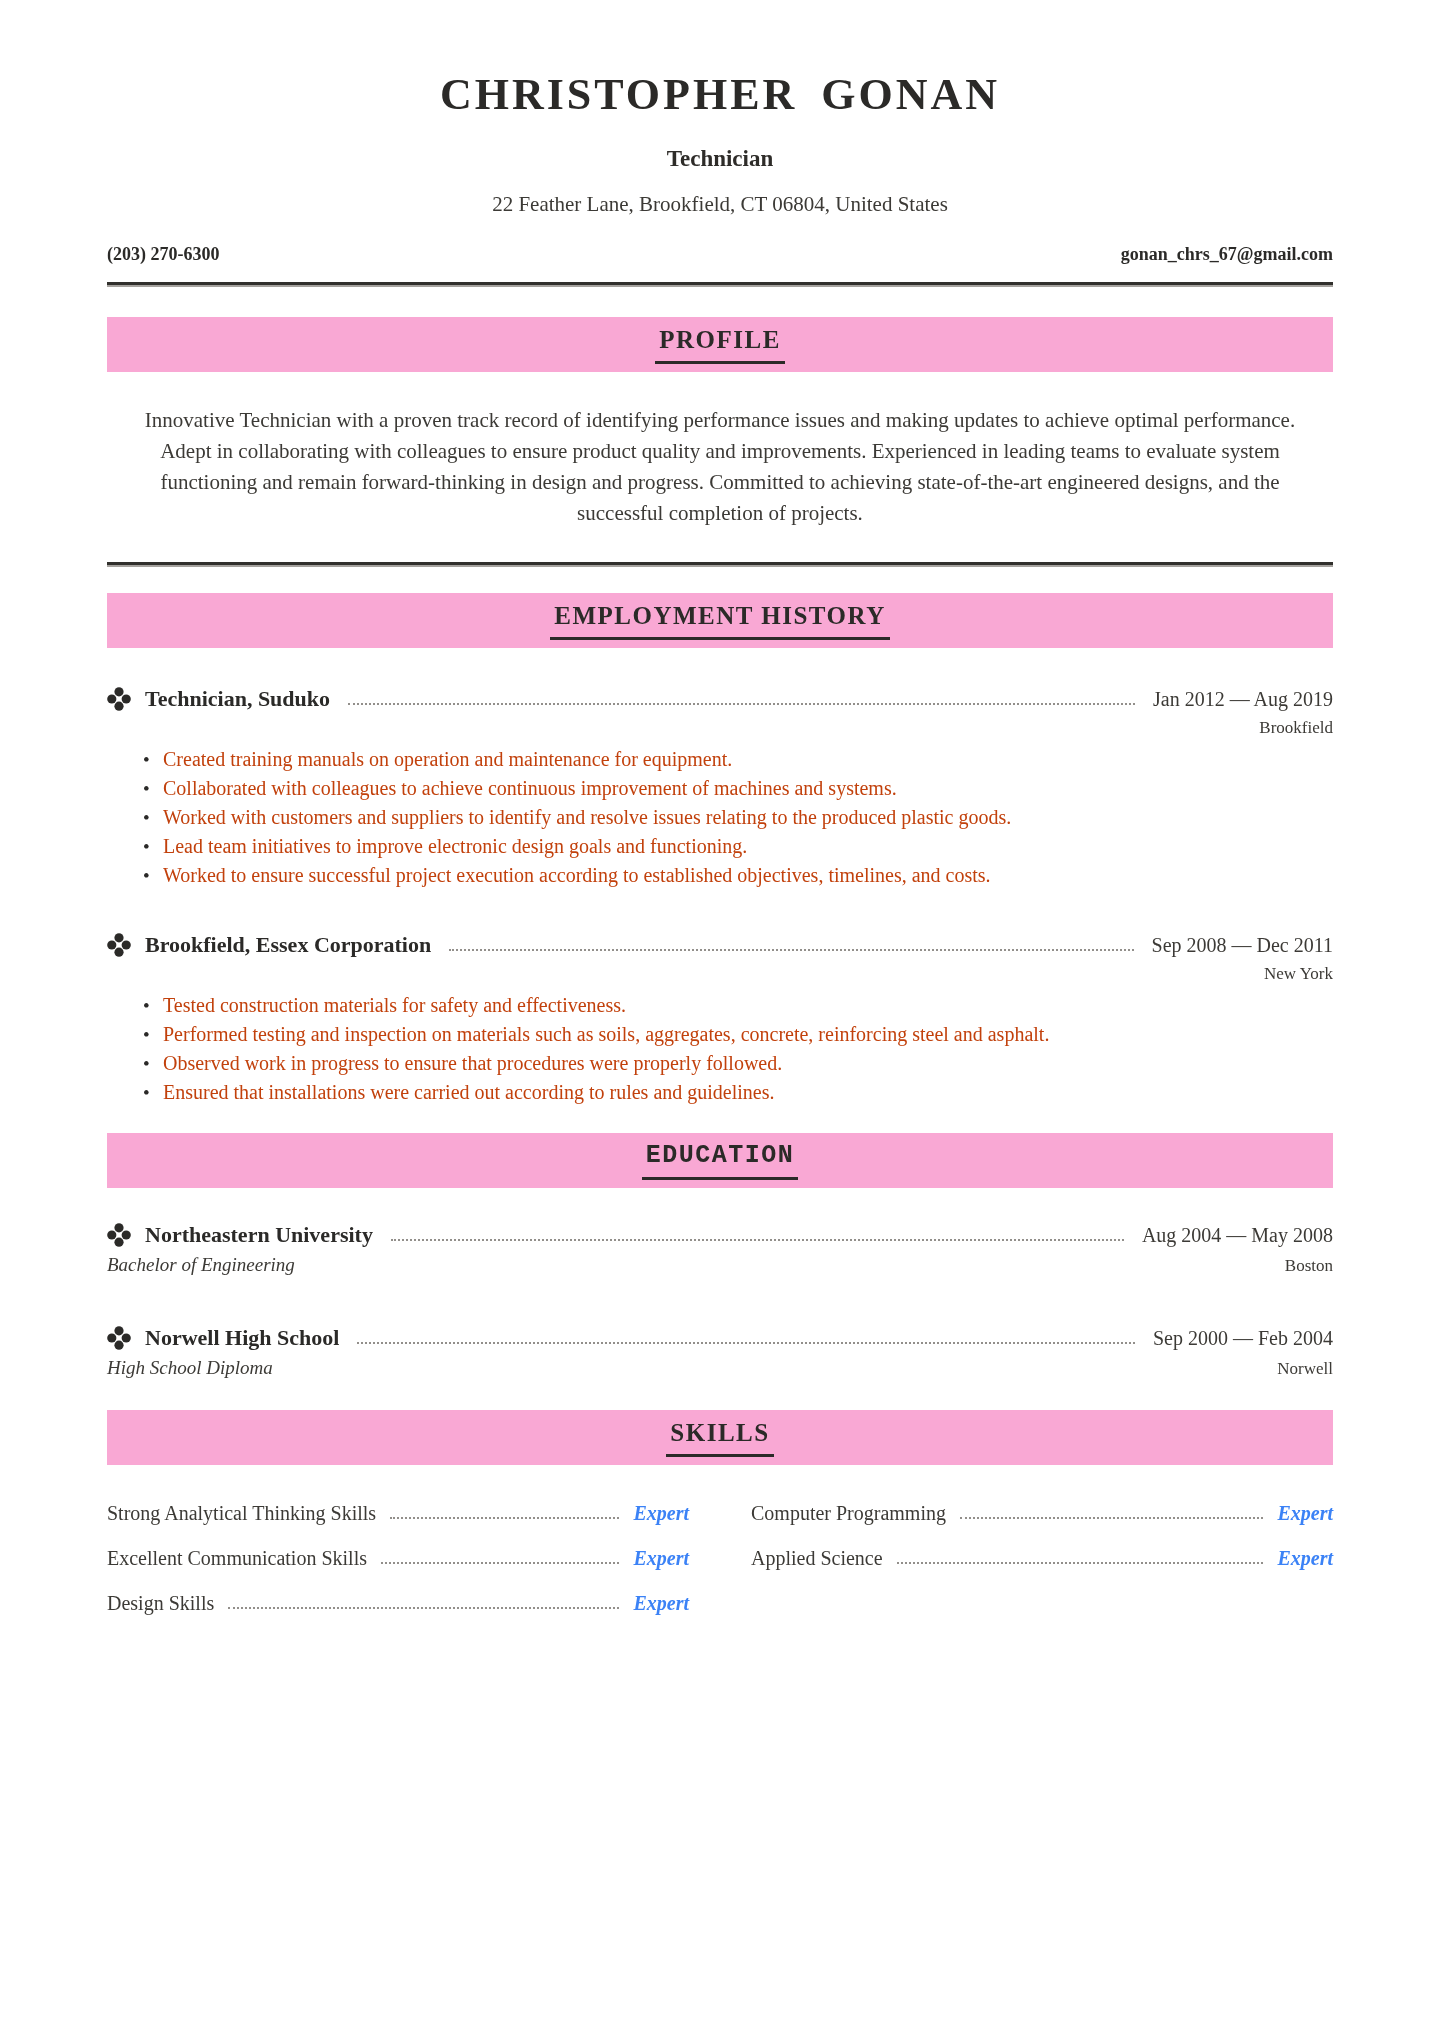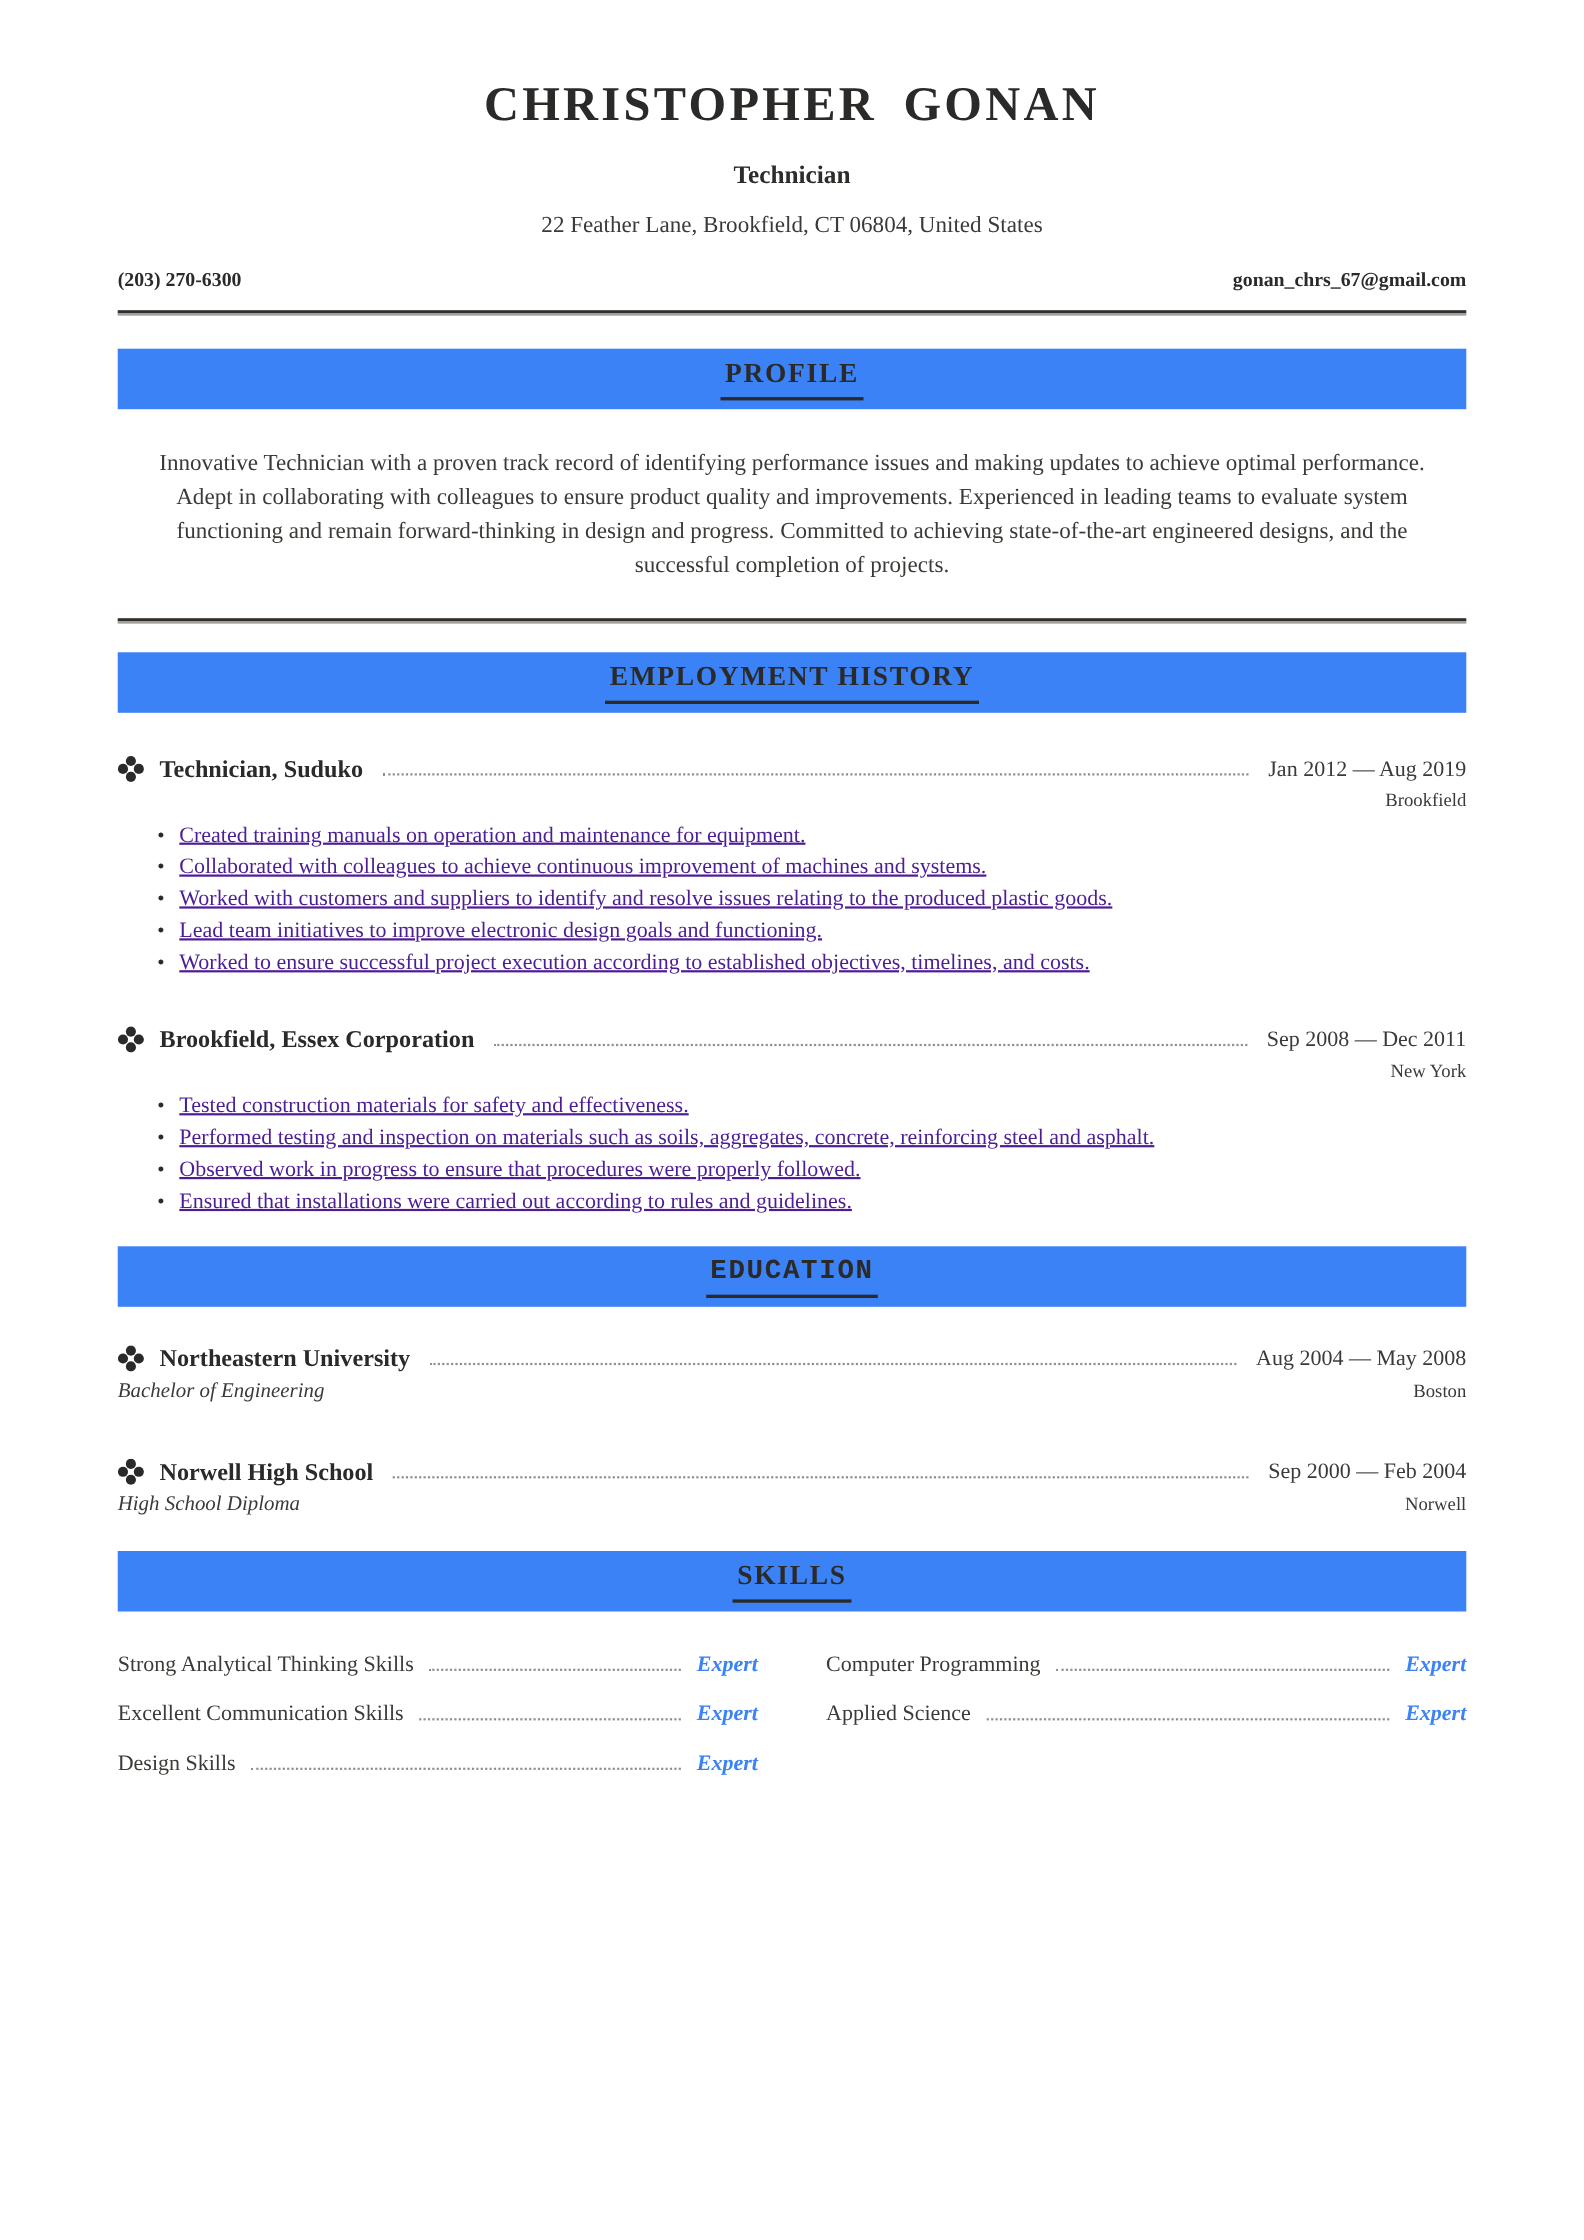--- a/index.html
+++ b/index.html
@@ -31,21 +31,21 @@
   }
   .sep {
     border-top: 3.5px solid #31302d;
     border-bottom: 2px solid #a5a29e;
     height: 3px; margin-top: 14px;
   }
   .sep-after-profile { margin-top: 33px; }
 
   
   .bar {
-    height: 55px; background: #3b82f6;
+    height: 55px; background: #f9a8d4;
     display: flex; align-items: center; justify-content: center;
   }
   .bar-title {
     font-size: 25px; font-weight: 600; letter-spacing: 1.5px; color: #2b2a28;
     border-bottom: 3px solid #2b2a28; padding: 0 4px 7px 4px;
   }
   .bar-profile { margin-top: 30px; }
   .bar-employment { margin-top: 26px; }
   .bar-education { margin-top: 26px; font-family: Liberation Mono, monospace; }
   .bar-skills { margin-top: 30px; }
@@ -72,21 +72,21 @@
     border-bottom: 2.5px dotted #928f8b;
     margin: 10px 18px 0 18px;
   }
   .entry-dates { font-size: 20px; color: #3c3a36; white-space: nowrap; }
   .entry-meta { display: flex; justify-content: space-between; align-items: baseline; margin-top: 5px; }
   .entry-degree { font-size: 19px; font-style: italic; color: #3c3a36; line-height: 24px; }
   .entry-location { font-size: 17px; color: #3c3a36; line-height: 22px; margin-left: auto; }
   .bullets { margin-top: 6px; list-style: none; }
   .bullets li {
     position: relative; padding-left: 56px;
-    font-size: 20px; line-height: 29px; color: #4c1d95; text-decoration: underline;
+    font-size: 20px; line-height: 29px; color: #c2410c;
   }
   .bullets li::before {
     content: "•"; position: absolute; left: 36px; top: 0;
     font-size: 19px; color: #2b2a28;
   }
 
   
   .skills-list { margin-top: 34px; columns: 2; column-gap: 62px; }
   .skill-row {
     display: flex; align-items: center; break-inside: avoid;

